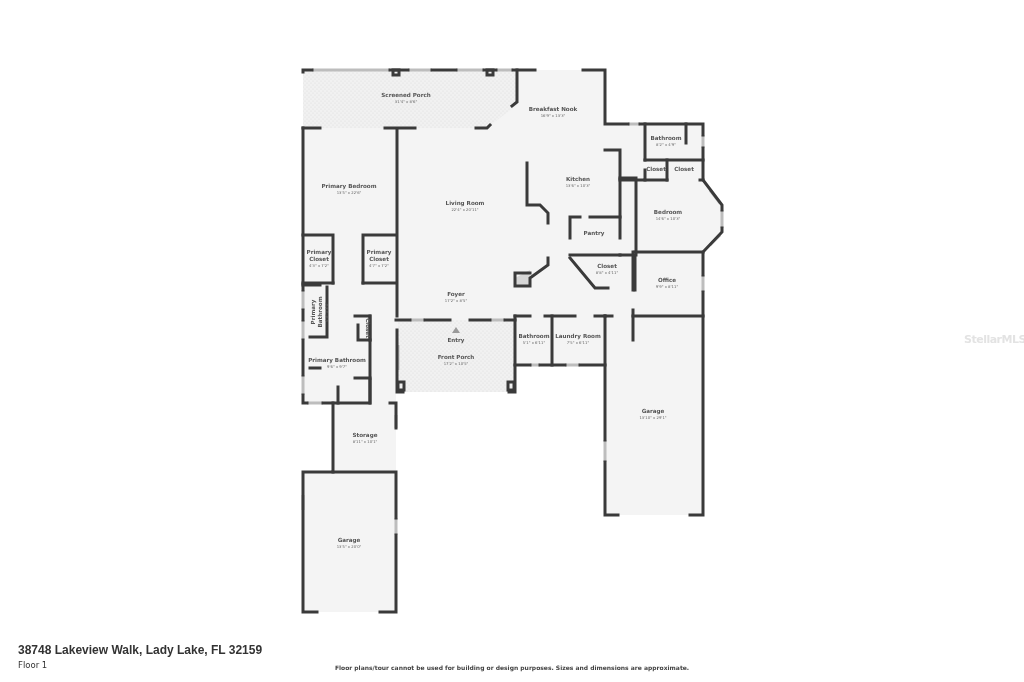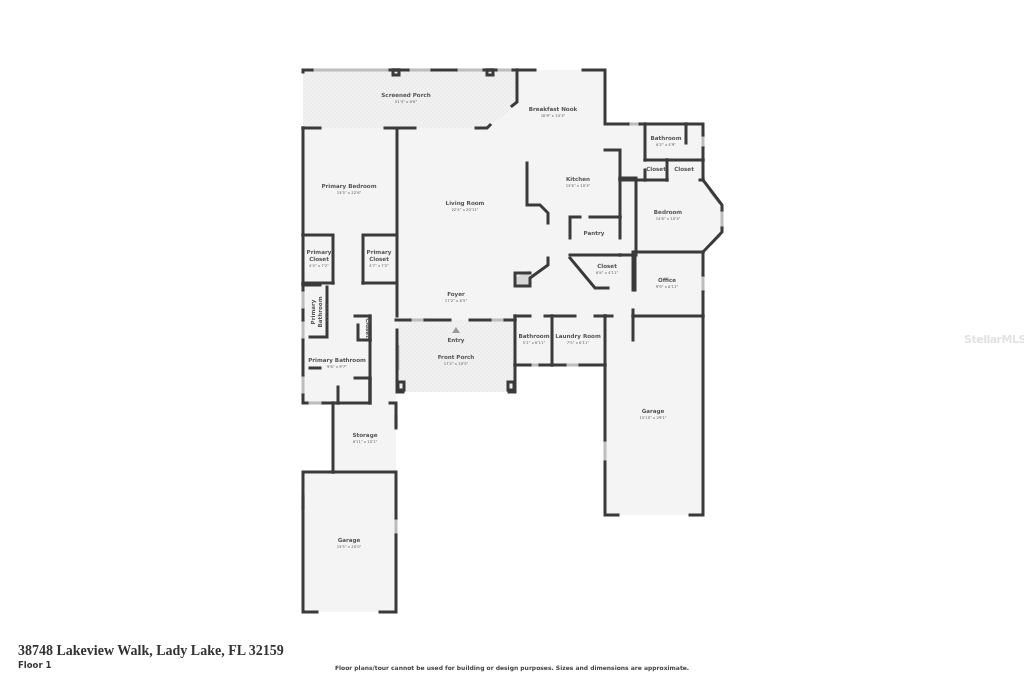--- a/index.html
+++ b/index.html
@@ -4,22 +4,22 @@
 <style>
   html, body { margin:0; padding:0; background:#ffffff; }
   body { width:1024px; height:682px; position:relative; overflow:hidden; font-family:"DejaVu Sans", sans-serif; }
   #plan { position:absolute; left:0; top:0; width:1024px; height:682px; }
   .wall { stroke:#3a3a3a; stroke-width:3; fill:none; stroke-linecap:square; }
   .win { stroke:#bdbdbd; stroke-width:3; }
   .floor { fill:#f4f4f4; }
   .porch { fill:url(#dots); }
   .rname { font-family:"DejaVu Sans", sans-serif; font-size:5.6px; fill:#555; text-anchor:middle; font-weight:bold; }
   .rdim { font-family:"DejaVu Sans", sans-serif; font-size:3.8px; fill:#666; text-anchor:middle; }
-  .footer-address { position:absolute; left:18px; top:643px; font-family:Liberation Serif, serif; font-size:14px; font-weight:bold; color:#333; }
-  .footer-floor { position:absolute; left:18px; top:660px; font-family:"DejaVu Sans", sans-serif; font-size:8.5px; font-weight:bold; color:#333; }
+  .footer-address { position:absolute; left:18px; top:643px; font-family:Liberation Sans, sans-serif; font-size:12px; font-weight:bold; color:#333; }
+  .footer-floor { position:absolute; left:18px; top:660px; font-family:"DejaVu Sans", sans-serif; font-size:8.5px; font-weight:normal; color:#333; }
   .disclaimer { position:absolute; left:0; width:1024px; top:664px; text-align:center; font-family:"DejaVu Sans", sans-serif; font-size:6px; font-weight:bold; color:#444; }
   .watermark { position:absolute; left:964px; top:333px; font-family:"DejaVu Sans", sans-serif; font-size:11px; font-weight:bold; color:#e3e3e3; letter-spacing:-0.5px; }
 </style>
 </head>
 <body>
 
 <svg id="plan" viewBox="0 0 1024 682" xmlns="http://www.w3.org/2000/svg">
   <defs>
     <pattern id="dots" width="4" height="4" patternUnits="userSpaceOnUse">
       <rect width="4" height="4" fill="#f1f1f1"></rect>

